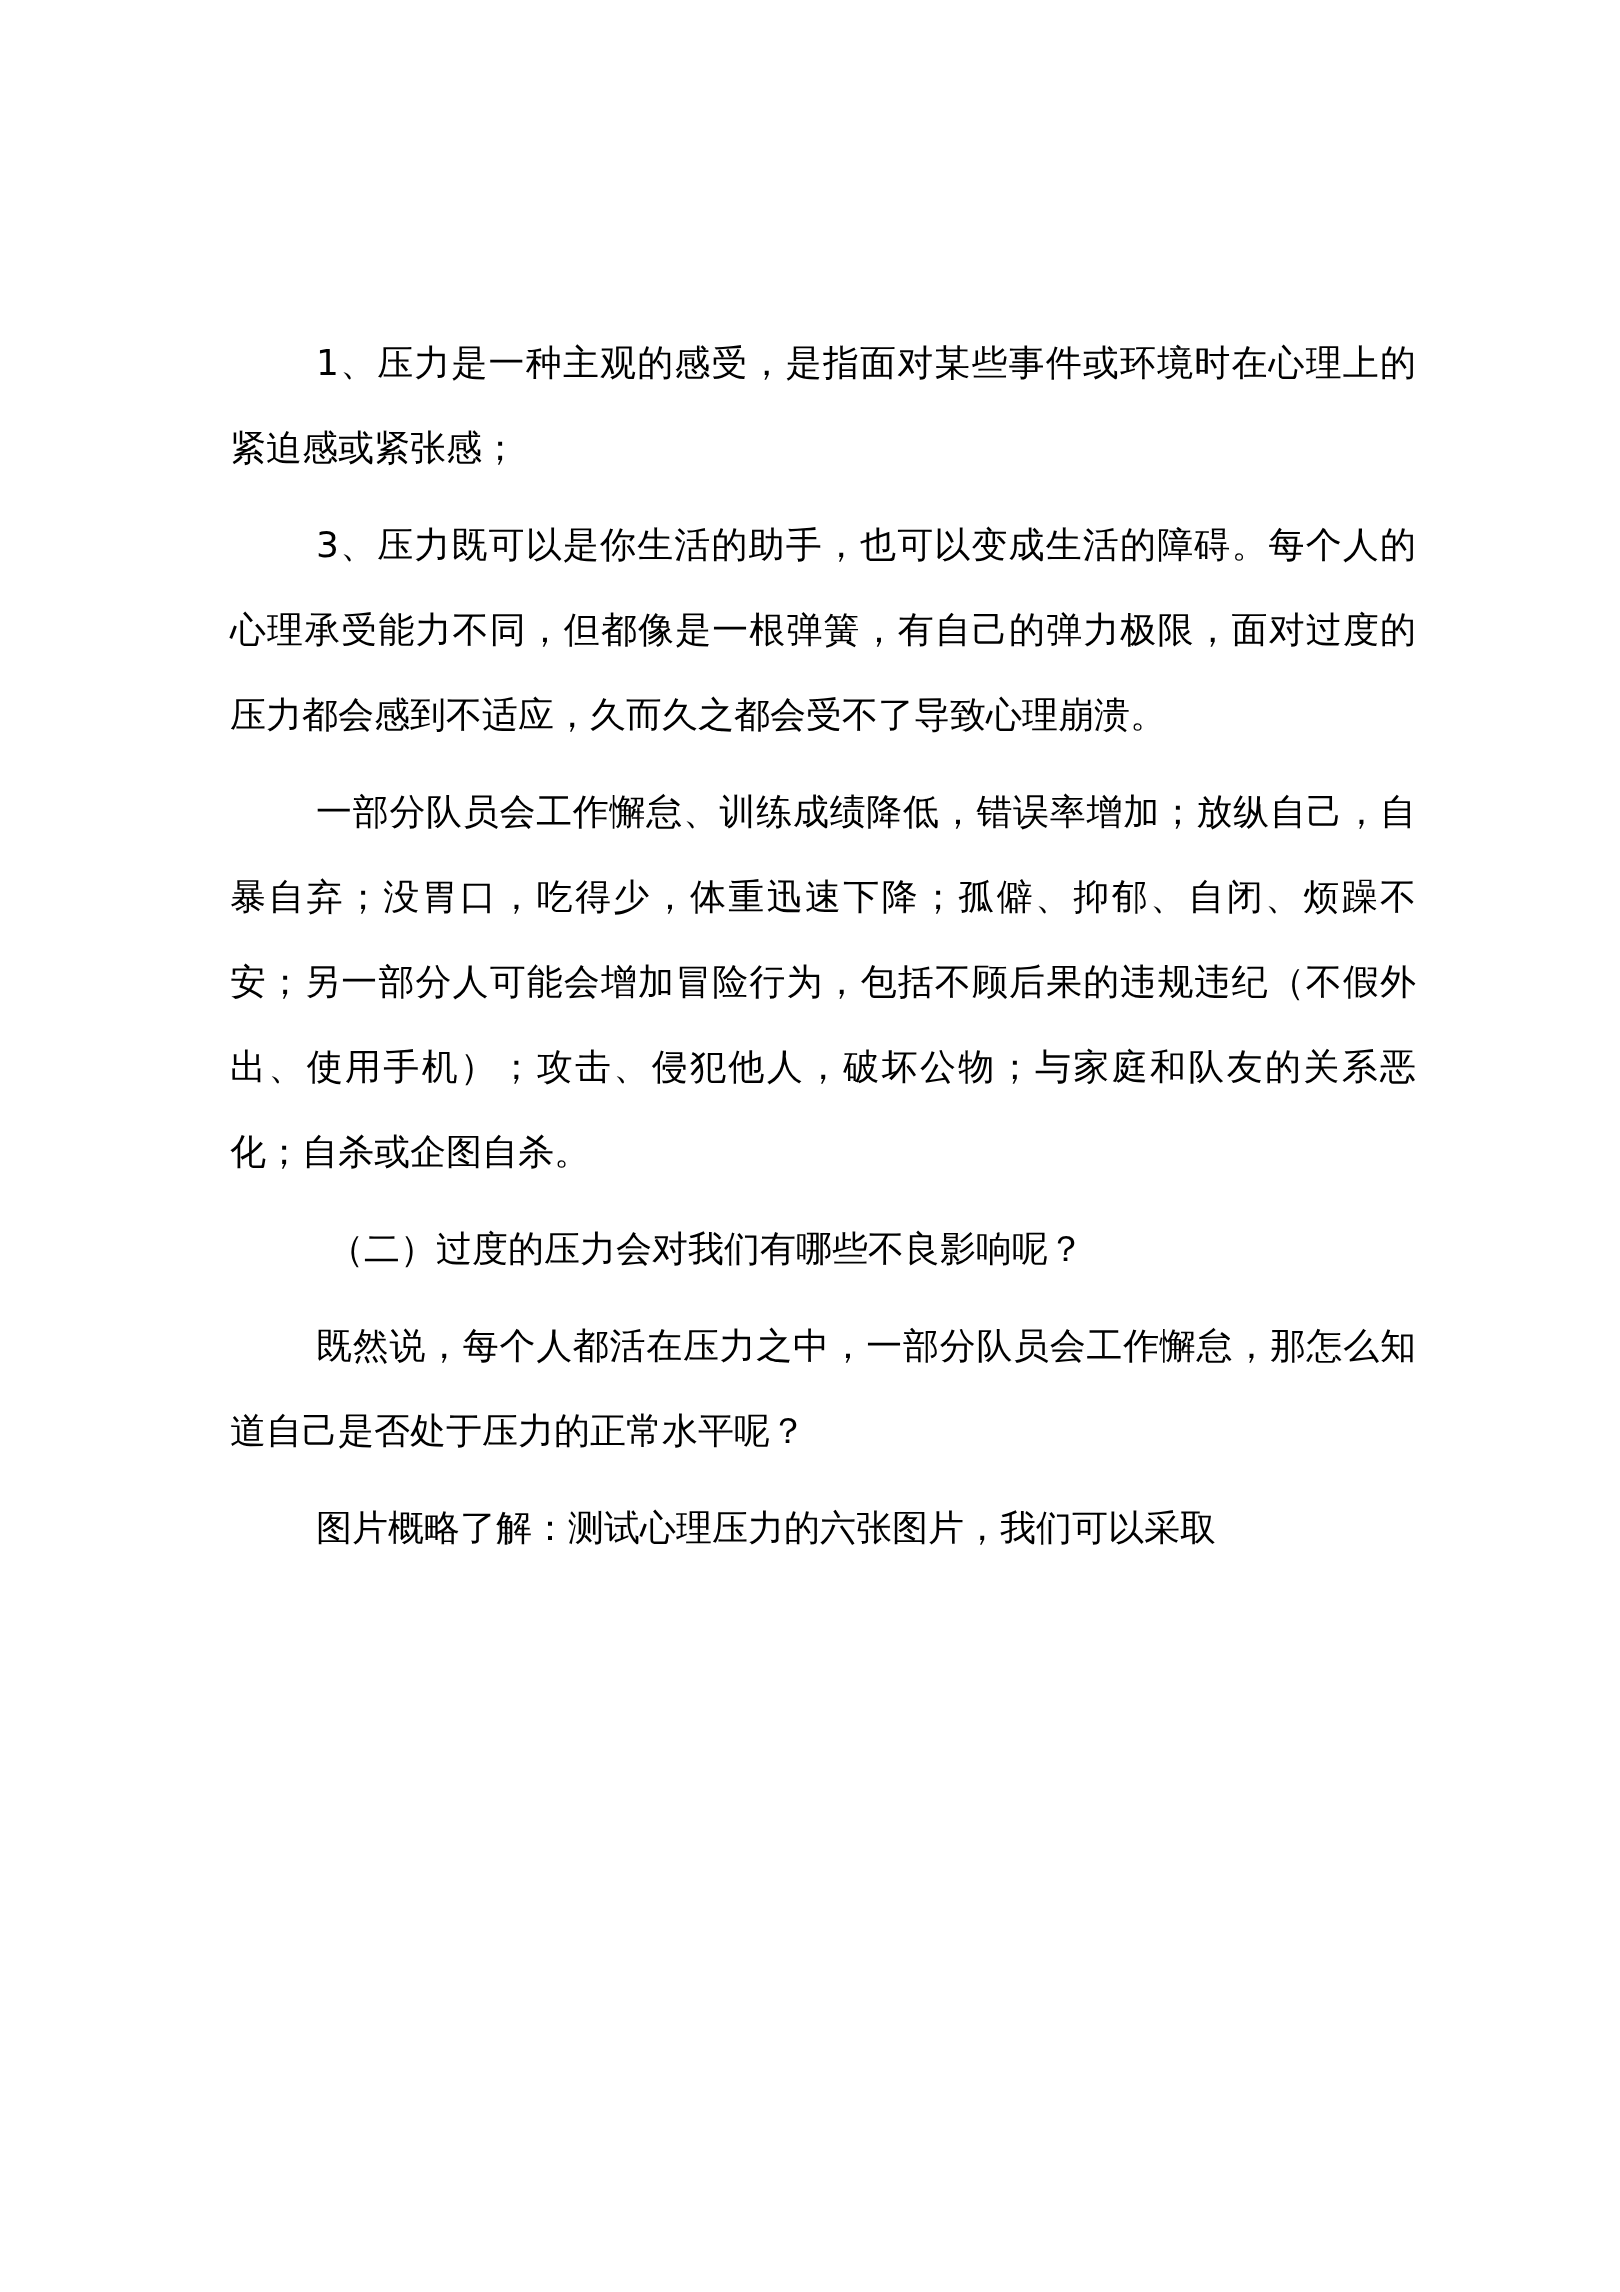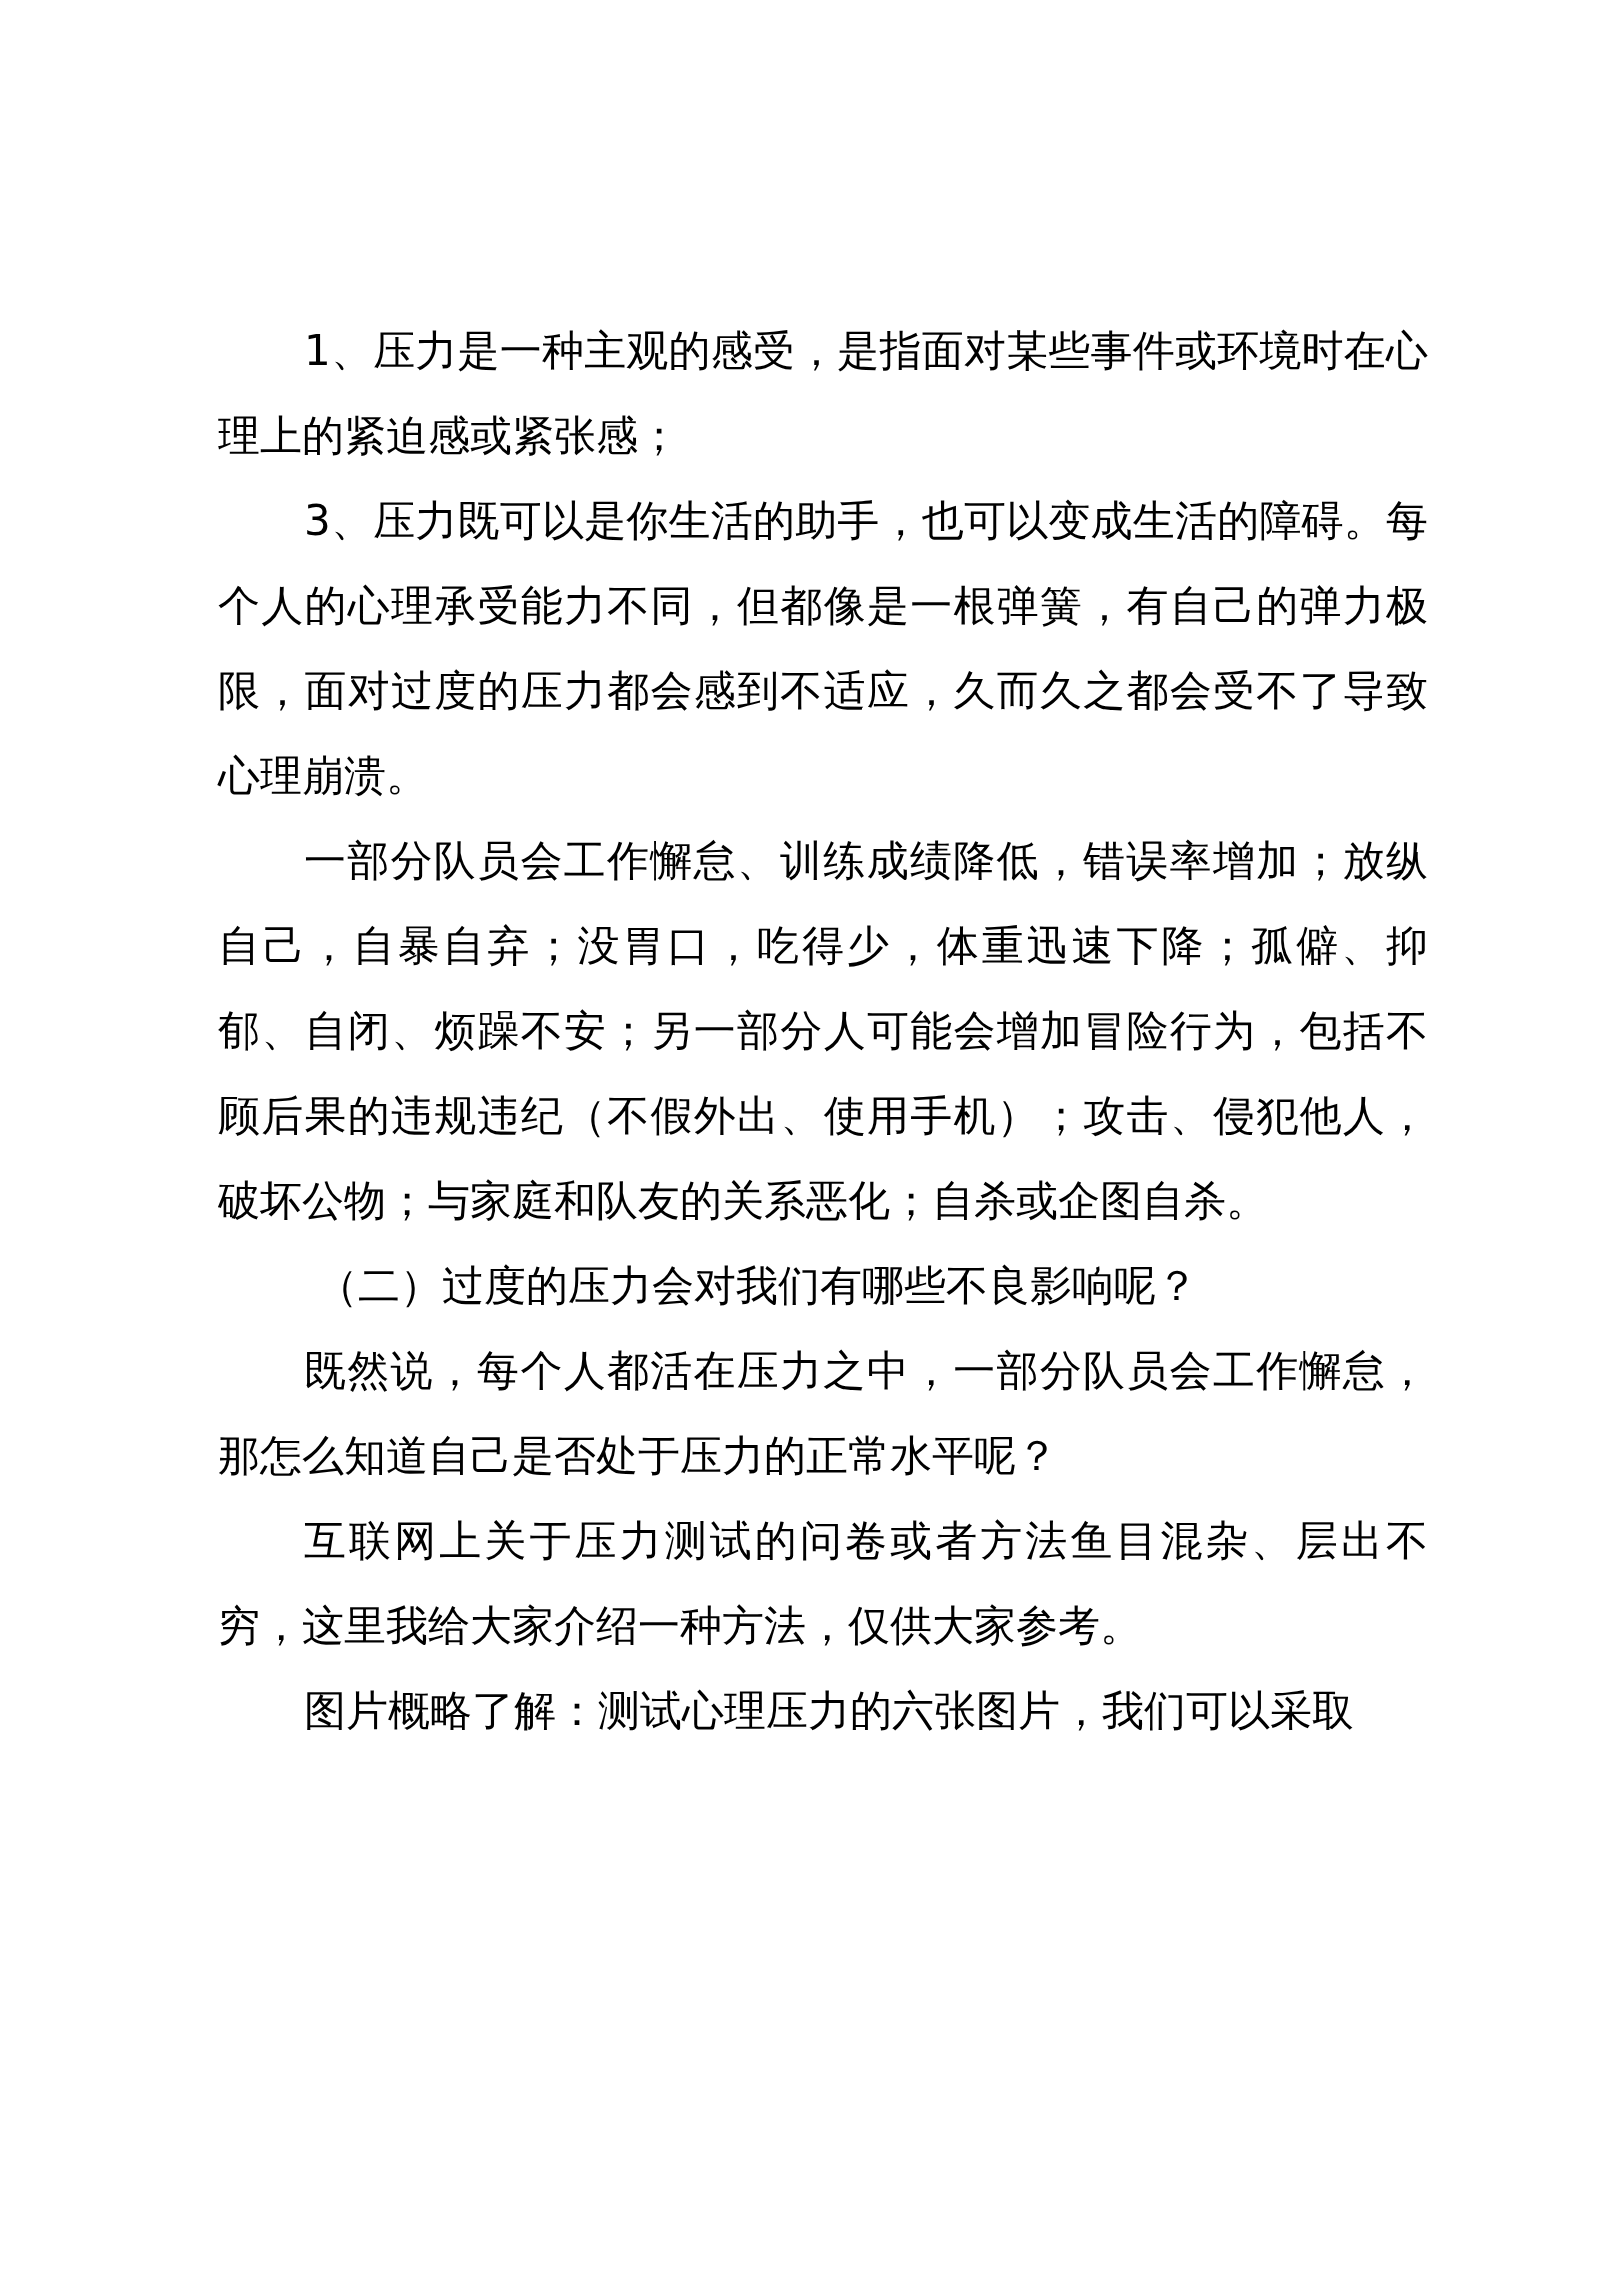--- a/index.html
+++ b/index.html
@@ -15,22 +15,22 @@
       font-family: "DejaVu Sans", "Liberation Sans", sans-serif;
       color: #000000;
     }
     .page {
       position: absolute;
       left: 218px;
       top: 308px;
       width: 1210px;
     }
     .para {
-      margin: 0;
-      font-size: 42px;
+      margin: 12px;
+      font-size: 36px;
       line-height: 85px;
       text-indent: 86px;
       text-align: justify;
       text-justify: inter-character;
       letter-spacing: 0px;
       word-break: break-all;
     }
     .para.heading {
       text-indent: 98px;
     }
@@ -40,16 +40,15 @@
   </style>
 </head>
 <body>
 
 <div class="page">
   <p class="para">1、压力是一种主观的感受，是指面对某些事件或环境时在心理上的紧迫感或紧张感；</p>
   <p class="para">3、压力既可以是你生活的助手，也可以变成生活的障碍。每个人的心理承受能力不同，但都像是一根弹簧，有自己的弹力极限，面对过度的压力都会感到不适应，久而久之都会受不了导致心理崩溃。</p>
   <p class="para">一部分队员会工作懈怠、训练成绩降低，错误率增加；放纵自己，自暴自弃；没胃口，吃得少，体重迅速下降；孤僻、抑郁、自闭、烦躁不安；另一部分人可能会增加冒险行为，包括不顾后果的违规违纪（不假外出、使用手机）；攻击、侵犯他人，破坏公物；与家庭和队友的关系恶化；自杀或企图自杀。</p>
   <p class="para heading">（二）过度的压力会对我们有哪些不良影响呢？</p>
   <p class="para">既然说，每个人都活在压力之中，一部分队员会工作懈怠，那怎么知道自己是否处于压力的正常水平呢？</p>
-  <p class="para">互联网上关于压力测试的问卷或者方法鱼目混杂、层出不穷，这里我给大家介绍一种方法，仅供大家参考。</p>
   <p class="para"><span class="bold">图片概略了解：</span><span>测试心理压力的六张图片，我们可以采取</span></p>
 </div>
 
 
 </body></html>

